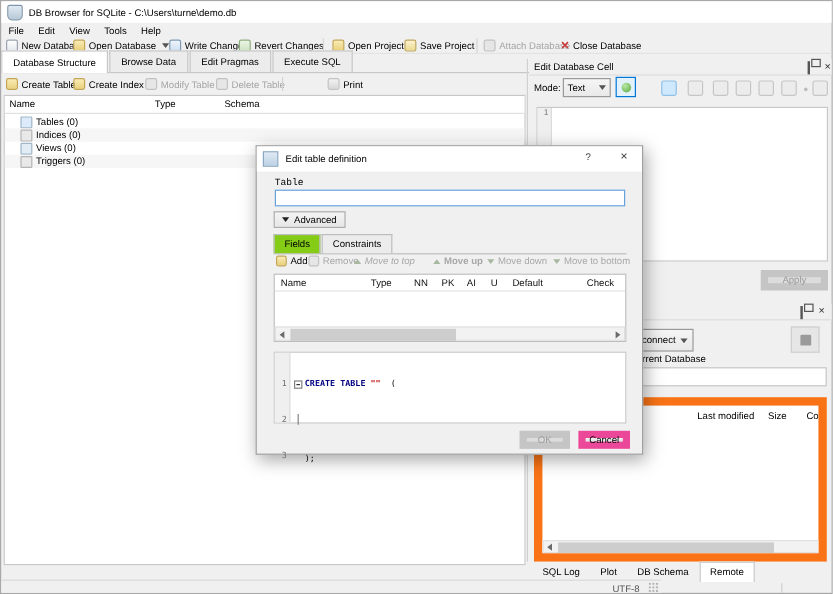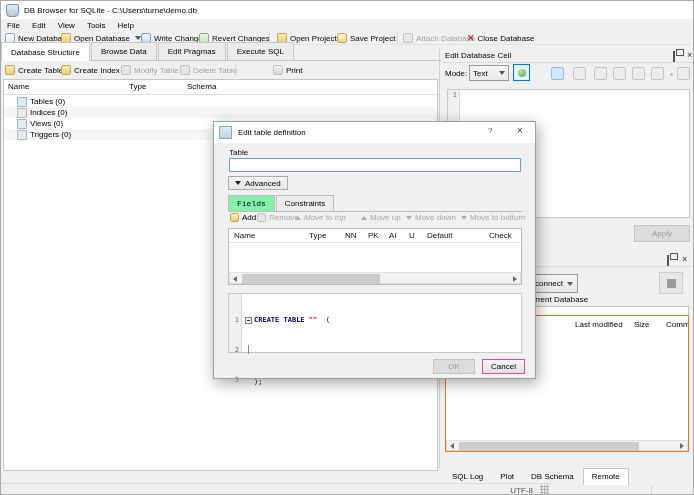--- a/index.html
+++ b/index.html
@@ -49,36 +49,36 @@
   .dock-title{background:#f0f0f0;border-bottom:1px solid #dcdcdc;}
   .dock-btn{position:absolute;top:2px;width:10px;height:9px;}
   .float-ic{width:7px;height:6px;border:1px solid #555;position:relative;background:#f0f0f0;}
   .float-ic:before{content:"";position:absolute;left:2px;top:-3px;width:6px;height:5px;border:1px solid #555;background:#f0f0f0;}
   .close-x{font-size:9px;color:#333;line-height:9px;}
   .combo{border:1px solid #999;background:linear-gradient(#f5f5f5,#e9e9e9);display:flex;align-items:center;box-sizing:border-box;}
   .ci{width:13px;height:13px;border-radius:2px;background:#ececec;border:1px solid #c6c6c6;box-sizing:border-box;}
   .ci.sel{background:#cfe8fc;border-color:#8fc0e8;}
   .editor{background:#fff;border:1px solid #c8c8c8;box-sizing:border-box;}
   .gutter{background:#efefef;border-right:1px solid #dcdcdc;color:#707070;font-size:7px;text-align:right;box-sizing:border-box;}
-  .win-btn{border:1px solid #ec4899;background:linear-gradient(#f4f4f4,#e1e1e1);display:flex;align-items:center;justify-content:center;box-sizing:border-box;}
+  .win-btn{border:6px solid #ec4899;background:linear-gradient(#f4f4f4,#e1e1e1);display:flex;align-items:center;justify-content:center;box-sizing:border-box;}
   .win-btn.dis{background:#dcdcdc;border-color:#c5c5c5;color:#9b9b9b;}
 
   
   .sbar{background:#f2f2f2;border:1px solid #e0e0e0;box-sizing:border-box;}
   .sthumb{position:absolute;top:1px;height:9px;background:#cdcdcd;}
   .sarr-l{width:0;height:0;border-top:3px solid transparent;border-bottom:3px solid transparent;border-right:4px solid #6a6a6a;}
   .sarr-r{width:0;height:0;border-top:3px solid transparent;border-bottom:3px solid transparent;border-left:4px solid #6a6a6a;}
 
   
   .dialog{left:212px;top:120px;width:323px;height:258px;background:#f0f0f0;border:1px solid #9f9f9f;
           box-shadow:2px 4px 14px rgba(0,0,0,.35);z-index:50;box-sizing:border-box;}
   .dlg-title{position:absolute;left:0;top:0;width:100%;height:21px;background:#fff;display:flex;align-items:center;padding-left:5px;box-sizing:border-box;}
   .dlg-icon{width:11px;height:11px;background:linear-gradient(#dfeaf4,#bcd2e4);border:1px solid #89a7c0;margin-right:6px;}
   .dtab{padding:2px 8px;height:11px;display:flex;align-items:center;border:1px solid #bdbdbd;border-bottom:none;background:#ececec;margin-right:1px;}
-  .dtab.active{background:#86efac;font-family:Liberation Mono, monospace;}
+  .dtab.active{background:#84cc16;}
   .fld-btn{position:absolute;top:90px;height:11px;display:flex;align-items:center;gap:3px;white-space:nowrap;}
   .fld-btn.dis{color:#a8a8a8;}
   .mv-ic{width:0;height:0;border-left:3px solid transparent;border-right:3px solid transparent;border-bottom:4px solid #a8b8a0;display:inline-block;}
   .mv-ic.down{border-bottom:none;border-top:4px solid #a8b8a0;}
   .grid-col{position:absolute;top:2px;color:#111;}
   .code{font-family:"DejaVu Sans Mono",monospace;font-size:7px;line-height:10px;white-space:pre;}
   .kw{font-weight:bold;}
   .fold{width:7px;height:7px;border:1px solid #848484;background:#fff;position:relative;display:inline-block;vertical-align:middle;margin-right:2px;box-sizing:border-box;}
   .fold:after{content:"";position:absolute;left:1px;right:1px;top:2px;border-top:1px solid #333;}
 
@@ -243,21 +243,21 @@
   </div>
   <div class="abs combo" style="left:460px;top:273px;width:117px;height:19px;justify-content:flex-end;overflow:hidden;padding-right:4px;gap:4px;">
     <span style="white-space:nowrap;">Select an identity to connect</span>
     <span class="tri-d"></span>
   </div>
   <div class="abs" style="left:658px;top:271px;width:24px;height:22px;background:#e6e6e6;border:1px solid #cfcfcf;box-sizing:border-box;display:flex;align-items:center;justify-content:center;">
     <span style="width:9px;height:9px;background:#9a9a9a;border-radius:1px;"></span>
   </div>
   <span class="abs" style="left:524px;top:294px;white-space:nowrap;">Current Database</span>
   <div class="abs" style="left:450px;top:305px;width:238px;height:16px;background:#fff;border:1px solid #c4c4c4;box-sizing:border-box;"></div>
-  <div class="abs" style="left:444px;top:314px;width:244px;height:137px;background:#fff;border:1px solid #f97316;box-sizing:border-box;overflow:hidden;">
+  <div class="abs" style="left:444px;top:330px;width:244px;height:137px;background:#fff;border:7px solid #f97316;box-sizing:border-box;overflow:hidden;">
     <span style="position:absolute;left:129px;top:4px;">Last modified</span>
     <span style="position:absolute;left:188px;top:4px;">Size</span>
     <span style="position:absolute;left:220px;top:4px;white-space:nowrap;">Commit</span>
     <div class="sbar" style="position:absolute;left:0px;bottom:0px;width:242px;height:11px;">
       <span class="sarr-l" style="position:absolute;left:3px;top:2px;"></span>
       <span class="sarr-r" style="position:absolute;right:3px;top:2px;"></span>
       <span class="sthumb" style="left:12px;width:180px;"></span>
     </div>
   </div>
 
@@ -283,21 +283,21 @@
   </div>
 
   <div class="abs dialog">
     <div class="dlg-title">
       <span class="dlg-icon"></span>
       <span>Edit table definition</span>
       <span style="position:absolute;left:274px;top:4px;color:#333;">?</span>
       <span style="position:absolute;left:303px;top:3px;font-size:10px;color:#333;">×</span>
     </div>
 
-    <span style="position:absolute;left:15px;top:26px;">Table</span>
+    <span style="position:absolute;left:15px;top:26px;font-family:Liberation Mono, monospace;">Table</span>
     <input style="position: absolute; left: 15px; top: 36px; width: 292px; height: 14px; border: 1px solid rgb(100, 162, 216); background: rgb(255, 255, 255); box-sizing: border-box; font: inherit; padding: 0px 2px;" value="">
 
     <div style="position:absolute;left:14px;top:54px;height:14px;padding:0 6px;border:1px solid #adadad;background:linear-gradient(#f4f4f4,#e6e6e6);display:flex;align-items:center;gap:4px;box-sizing:border-box;">
       <span class="tri-d" style="border-top-color:#222;"></span>
       <span>Advanced</span>
     </div>
 
     <div style="position:absolute;left:14px;top:73px;display:flex;align-items:flex-end;width:294px;border-bottom:1px solid #bdbdbd;">
       <div class="dtab active">
           <span>Fields</span>
@@ -312,21 +312,21 @@
       <span>Add</span>
     </div>
     <div class="fld-btn dis" style="left:43px;">
       <span class="ti ti-gray" style="width:9px;height:9px;"></span>
       <span>Remove</span>
     </div>
     <div class="fld-btn dis" style="left:81px;font-style:italic;">
       <span class="mv-ic"></span>
       <span>Move to top</span>
     </div>
-    <div class="fld-btn dis" style="left:147px;">
+    <div class="fld-btn dis" style="left:147px;font-weight:bold;">
       <span class="mv-ic"></span>
       <span>Move up</span>
     </div>
     <div class="fld-btn dis" style="left:192px;">
       <span class="mv-ic down"></span>
       <span>Move down</span>
     </div>
     <div class="fld-btn dis" style="left:247px;">
       <span class="mv-ic down"></span>
       <span>Move to bottom</span>

